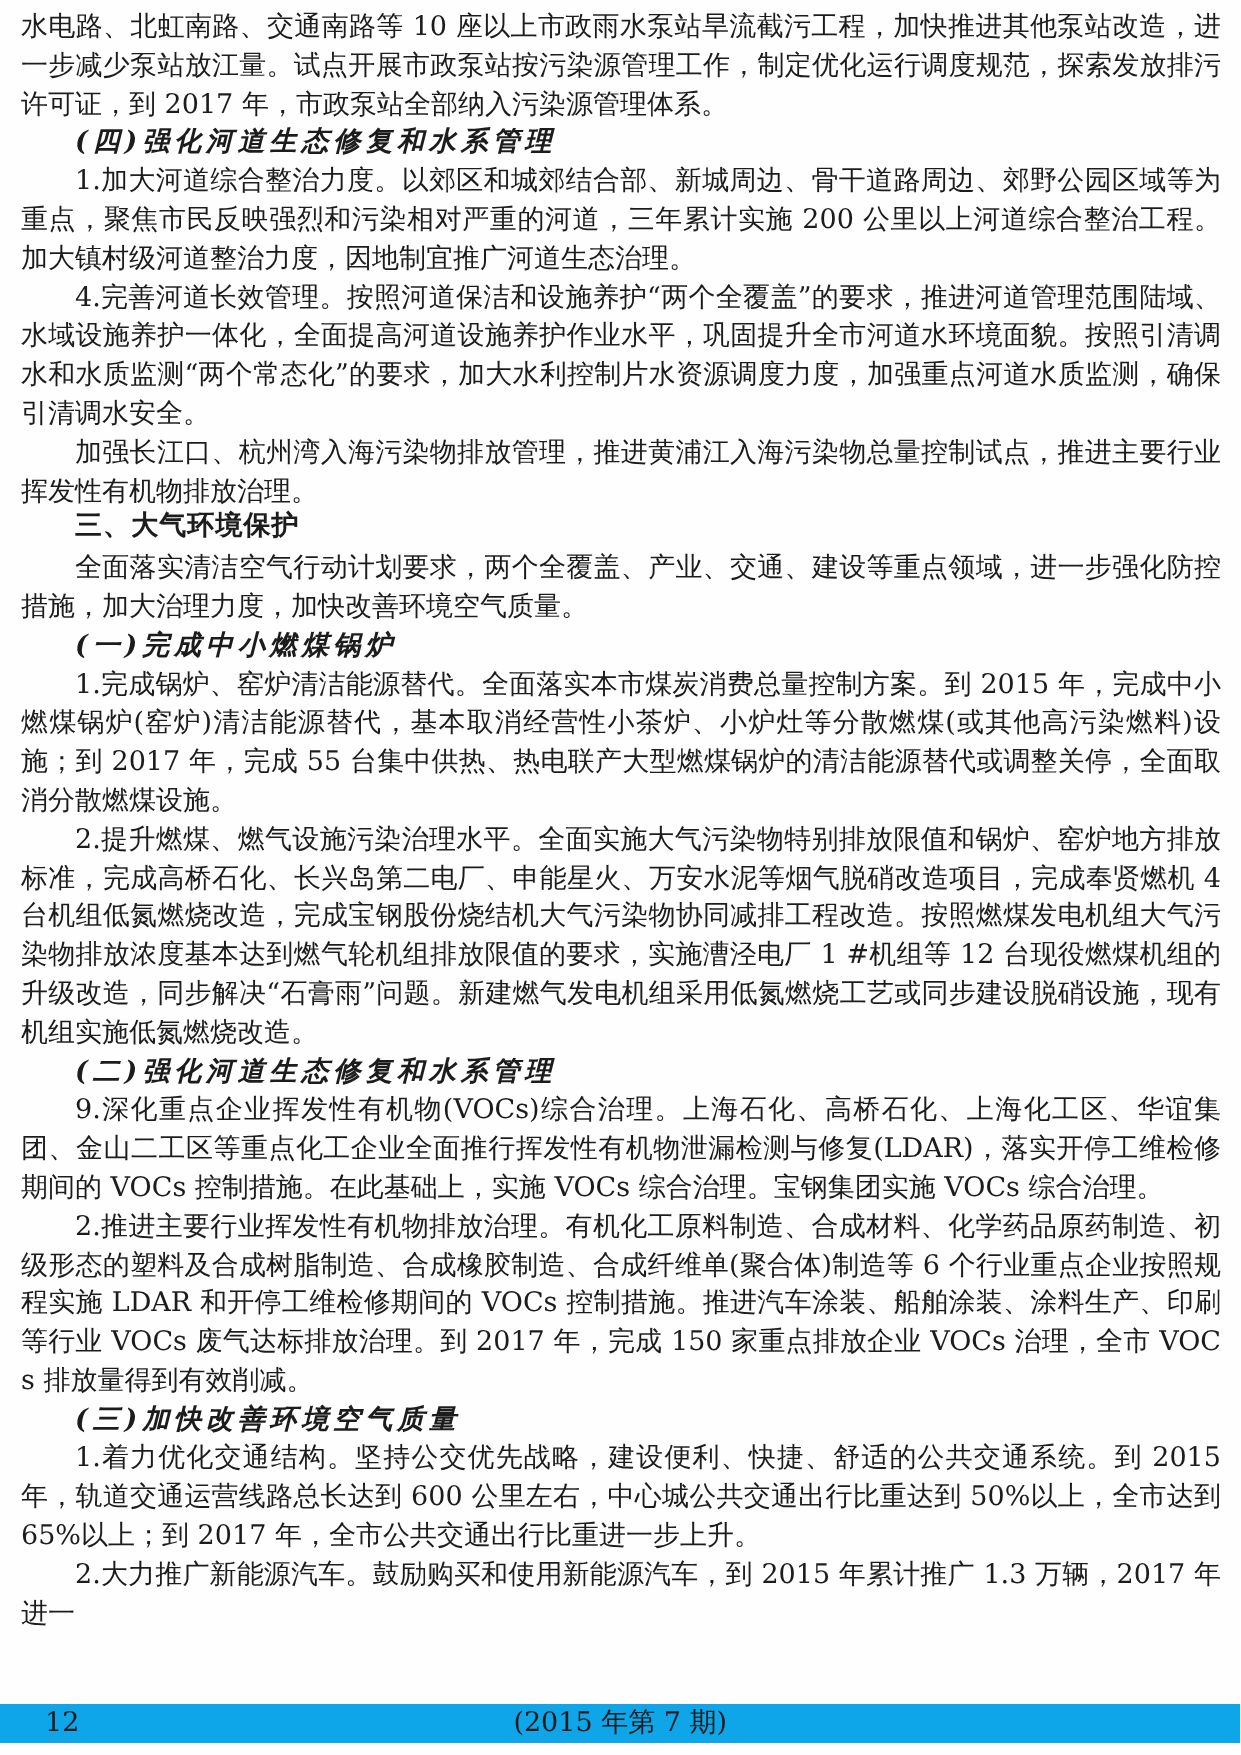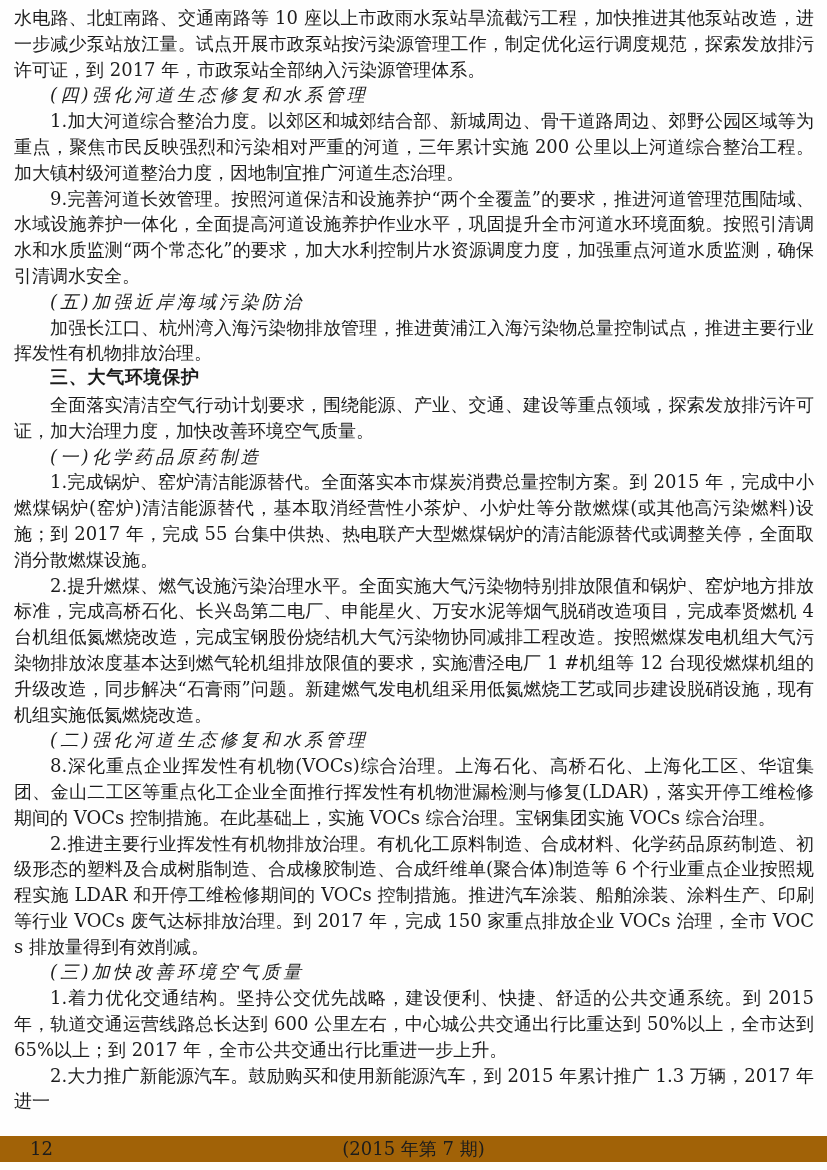--- a/index.html
+++ b/index.html
@@ -27,62 +27,61 @@
     padding: 0;
     text-indent: 2em;
     word-break: break-all;
   }
   .page p.cont {
     text-indent: 0;
   }
   .page p.kai {
     font-style: italic;
     letter-spacing: 0.18em;
-    font-weight: 400;
+    font-weight: 700;
   }
   .page p.hei {
     font-style: normal;
     font-weight: bold;
     letter-spacing: 0.04em;
     font-family: Liberation Mono, monospace;
   }
   .footer {
     position: absolute;
     left: 0;
     right: 0;
     bottom: 8px;
     height: 26px;
     line-height: 26px;
     text-align: center;
     font-size: 18px;
-    background: #a16207;
+    background: #0ea5e9;
   }
   .footer .pagenum {
     position: absolute;
     left: 30px;
     top: 0;
   }
 </style>
 </head>
 <body>
 
 <div class="page">
   <p class="cont">水电路、北虹南路、交通南路等 10 座以上市政雨水泵站旱流截污工程，加快推进其他泵站改造，进一步减少泵站放江量。试点开展市政泵站按污染源管理工作，制定优化运行调度规范，探索发放排污许可证，到 2017 年，市政泵站全部纳入污染源管理体系。</p>
   <p class="kai">(四)强化河道生态修复和水系管理</p>
   <p class="body">1.加大河道综合整治力度。以郊区和城郊结合部、新城周边、骨干道路周边、郊野公园区域等为重点，聚焦市民反映强烈和污染相对严重的河道，三年累计实施 200 公里以上河道综合整治工程。加大镇村级河道整治力度，因地制宜推广河道生态治理。</p>
-  <p class="body">9.完善河道长效管理。按照河道保洁和设施养护“两个全覆盖”的要求，推进河道管理范围陆域、水域设施养护一体化，全面提高河道设施养护作业水平，巩固提升全市河道水环境面貌。按照引清调水和水质监测“两个常态化”的要求，加大水利控制片水资源调度力度，加强重点河道水质监测，确保引清调水安全。</p>
-  <p class="kai">(五)加强近岸海域污染防治</p>
+  <p class="body">4.完善河道长效管理。按照河道保洁和设施养护“两个全覆盖”的要求，推进河道管理范围陆域、水域设施养护一体化，全面提高河道设施养护作业水平，巩固提升全市河道水环境面貌。按照引清调水和水质监测“两个常态化”的要求，加大水利控制片水资源调度力度，加强重点河道水质监测，确保引清调水安全。</p>
   <p class="body">加强长江口、杭州湾入海污染物排放管理，推进黄浦江入海污染物总量控制试点，推进主要行业挥发性有机物排放治理。</p>
   <p class="hei">三、大气环境保护</p>
-  <p class="body">全面落实清洁空气行动计划要求，围绕能源、产业、交通、建设等重点领域，探索发放排污许可证，加大治理力度，加快改善环境空气质量。</p>
-  <p class="kai">(一)化学药品原药制造</p>
+  <p class="body">全面落实清洁空气行动计划要求，两个全覆盖、产业、交通、建设等重点领域，进一步强化防控措施，加大治理力度，加快改善环境空气质量。</p>
+  <p class="kai">(一)完成中小燃煤锅炉</p>
   <p class="body">1.完成锅炉、窑炉清洁能源替代。全面落实本市煤炭消费总量控制方案。到 2015 年，完成中小燃煤锅炉(窑炉)清洁能源替代，基本取消经营性小茶炉、小炉灶等分散燃煤(或其他高污染燃料)设施；到 2017 年，完成 55 台集中供热、热电联产大型燃煤锅炉的清洁能源替代或调整关停，全面取消分散燃煤设施。</p>
   <p class="body">2.提升燃煤、燃气设施污染治理水平。全面实施大气污染物特别排放限值和锅炉、窑炉地方排放标准，完成高桥石化、长兴岛第二电厂、申能星火、万安水泥等烟气脱硝改造项目，完成奉贤燃机 4 台机组低氮燃烧改造，完成宝钢股份烧结机大气污染物协同减排工程改造。按照燃煤发电机组大气污染物排放浓度基本达到燃气轮机组排放限值的要求，实施漕泾电厂 1 #机组等 12 台现役燃煤机组的升级改造，同步解决“石膏雨”问题。新建燃气发电机组采用低氮燃烧工艺或同步建设脱硝设施，现有机组实施低氮燃烧改造。</p>
   <p class="kai">(二)强化河道生态修复和水系管理</p>
-  <p class="body">8.深化重点企业挥发性有机物(VOCs)综合治理。上海石化、高桥石化、上海化工区、华谊集团、金山二工区等重点化工企业全面推行挥发性有机物泄漏检测与修复(LDAR)，落实开停工维检修期间的 VOCs 控制措施。在此基础上，实施 VOCs 综合治理。宝钢集团实施 VOCs 综合治理。</p>
+  <p class="body">9.深化重点企业挥发性有机物(VOCs)综合治理。上海石化、高桥石化、上海化工区、华谊集团、金山二工区等重点化工企业全面推行挥发性有机物泄漏检测与修复(LDAR)，落实开停工维检修期间的 VOCs 控制措施。在此基础上，实施 VOCs 综合治理。宝钢集团实施 VOCs 综合治理。</p>
   <p class="body">2.推进主要行业挥发性有机物排放治理。有机化工原料制造、合成材料、化学药品原药制造、初级形态的塑料及合成树脂制造、合成橡胶制造、合成纤维单(聚合体)制造等 6 个行业重点企业按照规程实施 LDAR 和开停工维检修期间的 VOCs 控制措施。推进汽车涂装、船舶涂装、涂料生产、印刷等行业 VOCs 废气达标排放治理。到 2017 年，完成 150 家重点排放企业 VOCs 治理，全市 VOCs 排放量得到有效削减。</p>
   <p class="kai">(三)加快改善环境空气质量</p>
   <p class="body">1.着力优化交通结构。坚持公交优先战略，建设便利、快捷、舒适的公共交通系统。到 2015 年，轨道交通运营线路总长达到 600 公里左右，中心城公共交通出行比重达到 50%以上，全市达到 65%以上；到 2017 年，全市公共交通出行比重进一步上升。</p>
   <p class="body">2.大力推广新能源汽车。鼓励购买和使用新能源汽车，到 2015 年累计推广 1.3 万辆，2017 年进一</p>
 
   <div class="footer">
     <span class="pagenum">12</span>
     <span class="issue">(2015 年第 7 期)</span>
   </div>
 </div>

